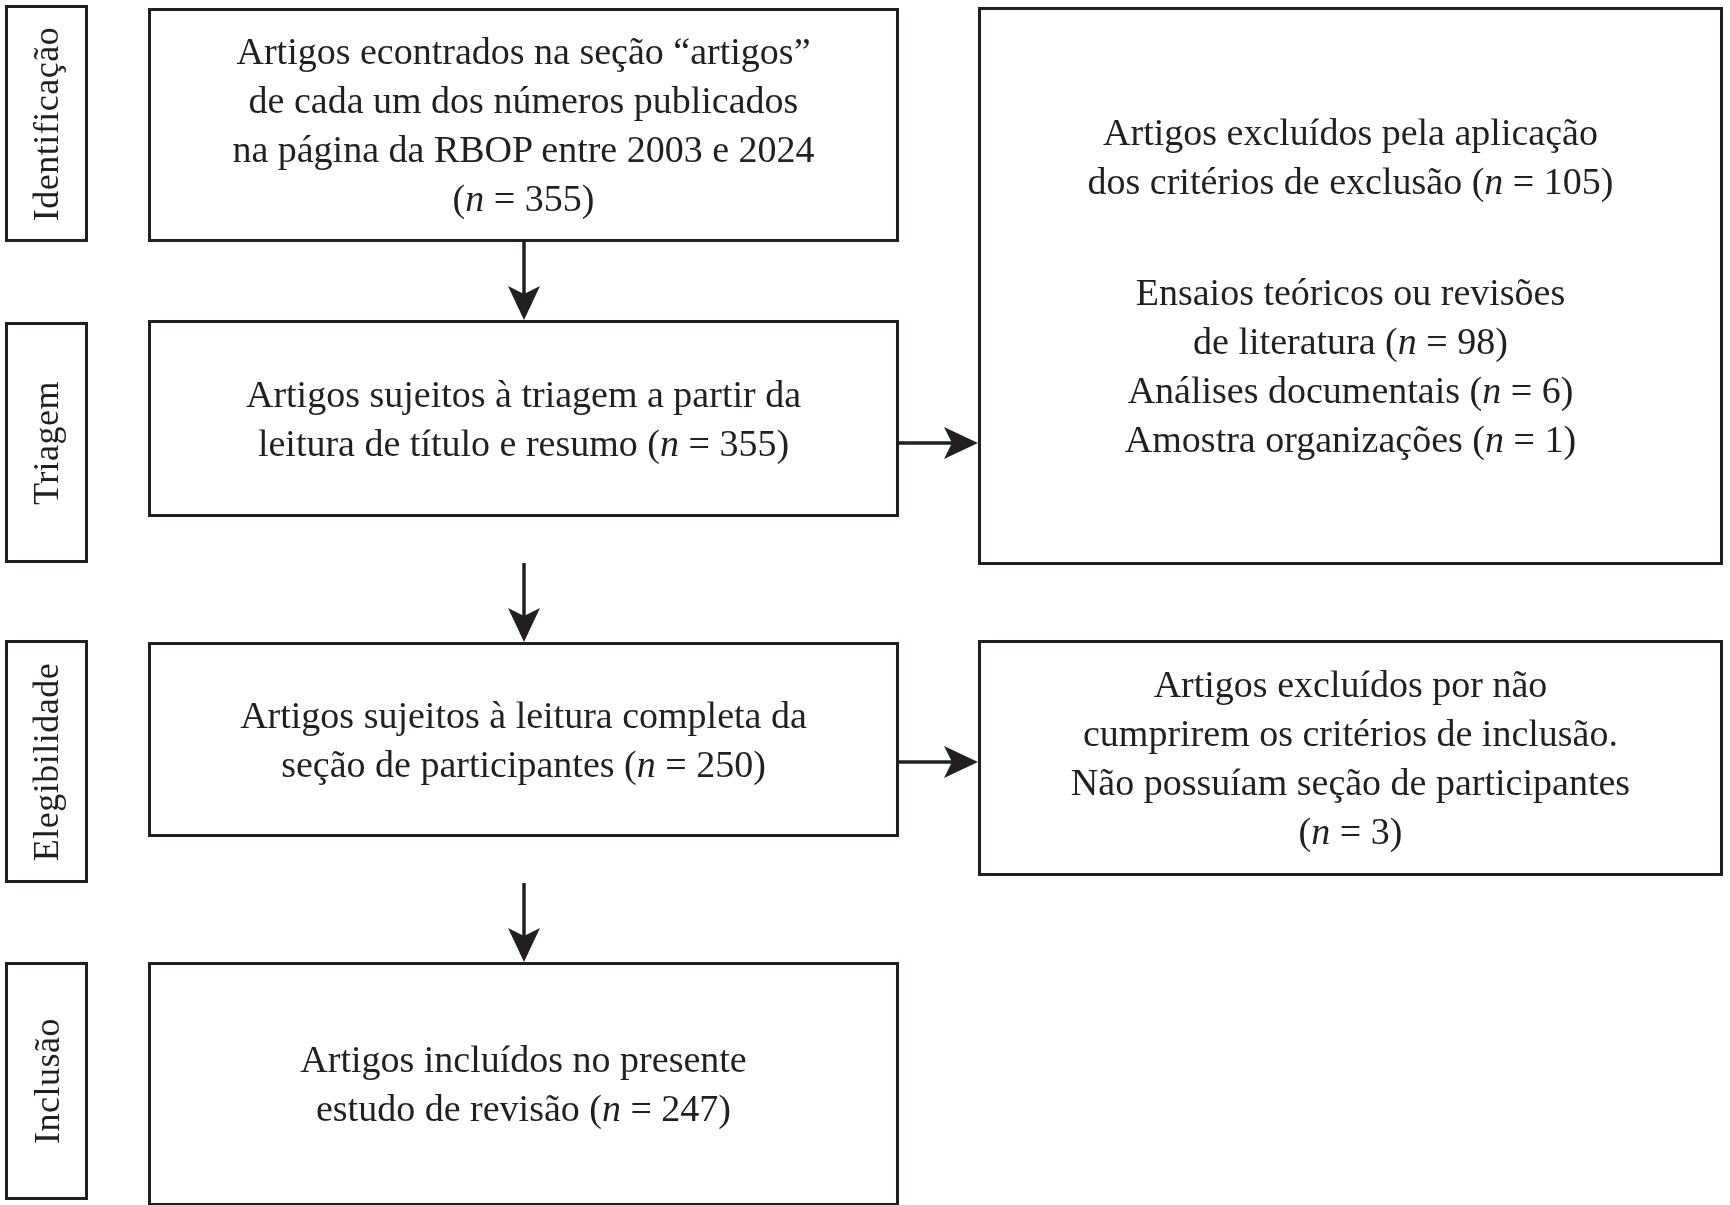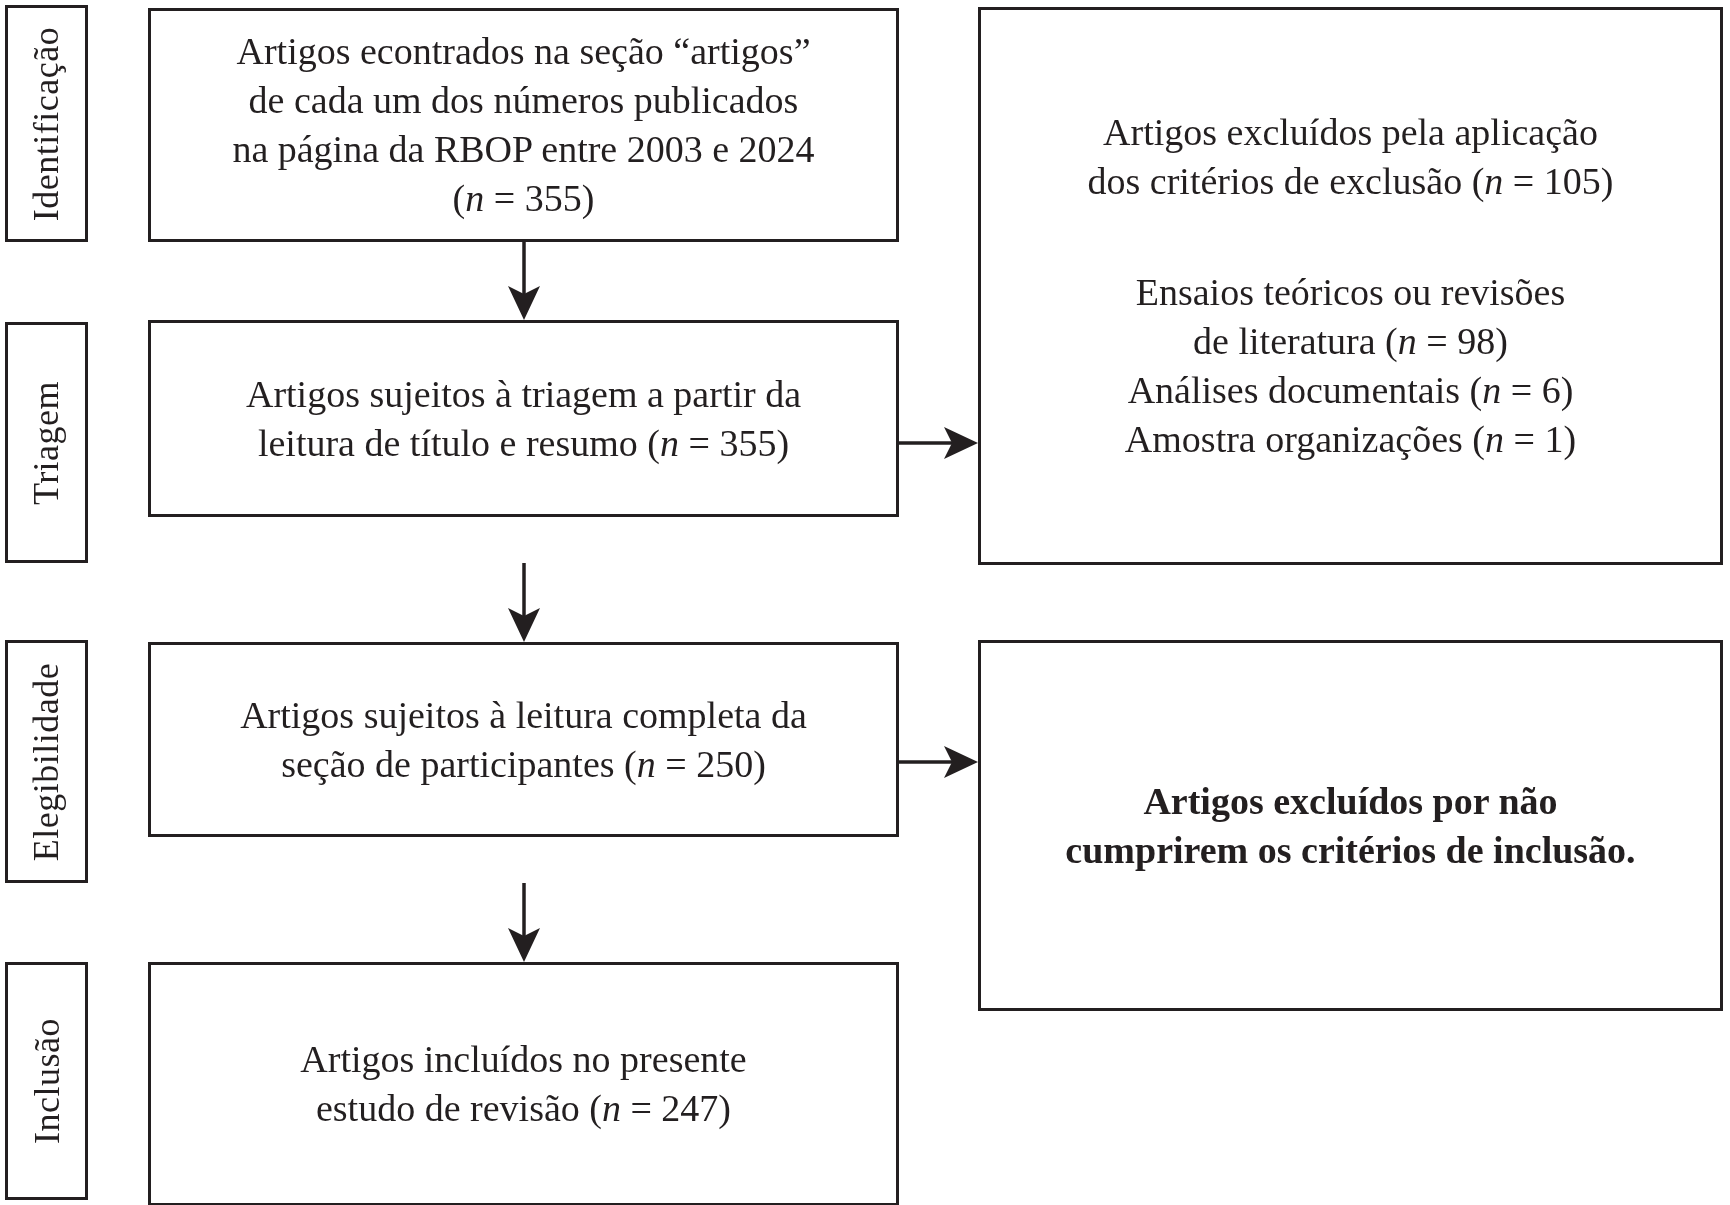--- a/index.html
+++ b/index.html
@@ -41,21 +41,21 @@
   }
   
   .main { left: 148px; width: 751px; align-items: center; }
   .m1 { top: 8px;   height: 234px; }
   .m2 { top: 320px; height: 197px; }
   .m3 { top: 642px; height: 195px; }
   .m4 { top: 962px; height: 244px; font-family: Liberation Serif, serif; }
   
   .right { left: 978px; width: 745px; }
   .r1 { top: 7px;   height: 558px; }
-  .r2 { top: 640px; height: 371px; font-weight: bold; }
+  .r2 { top: 640px; height: 236px; }
 
   .flow-text {
     font-size: 38px;
     line-height: 49px;
     padding: 0 12px;
   }
   .detail-gap { margin-top: 62px; }
 
   .arrows {
     position: absolute;
@@ -98,20 +98,21 @@
   <div class="box main m4 flow-text">
     <div>Artigos incluídos no presente<br>estudo de revisão (<i>n</i> = 247)</div>
   </div>
 
   <div class="box right r1 flow-text">
     <div>Artigos excluídos pela aplicação<br>dos critérios de exclusão (<i>n</i> = 105)</div>
     <div class="detail-gap">Ensaios teóricos ou revisões<br>de literatura (<i>n</i> = 98)<br>Análises documentais (<i>n</i> = 6)<br>Amostra organizações (<i>n</i> = 1)</div>
   </div>
   <div class="box right r2 flow-text">
     <div>Artigos excluídos por não<br>cumprirem os critérios de inclusão.<br></div>
+    <div>Não possuíam seção de participantes<br>(<i>n</i> = 3)</div>
   </div>
 
   <svg class="arrows" viewBox="0 0 1730 1205" xmlns="http://www.w3.org/2000/svg">
     <g>
       <line x1="524" y1="242" x2="524" y2="296"></line>
       <path d="M524 320 L508 286 L524 294 L540 286 Z"></path>
     </g>
     <g>
       <line x1="524" y1="563" x2="524" y2="618"></line>
       <path d="M524 642 L508 608 L524 616 L540 608 Z"></path>

